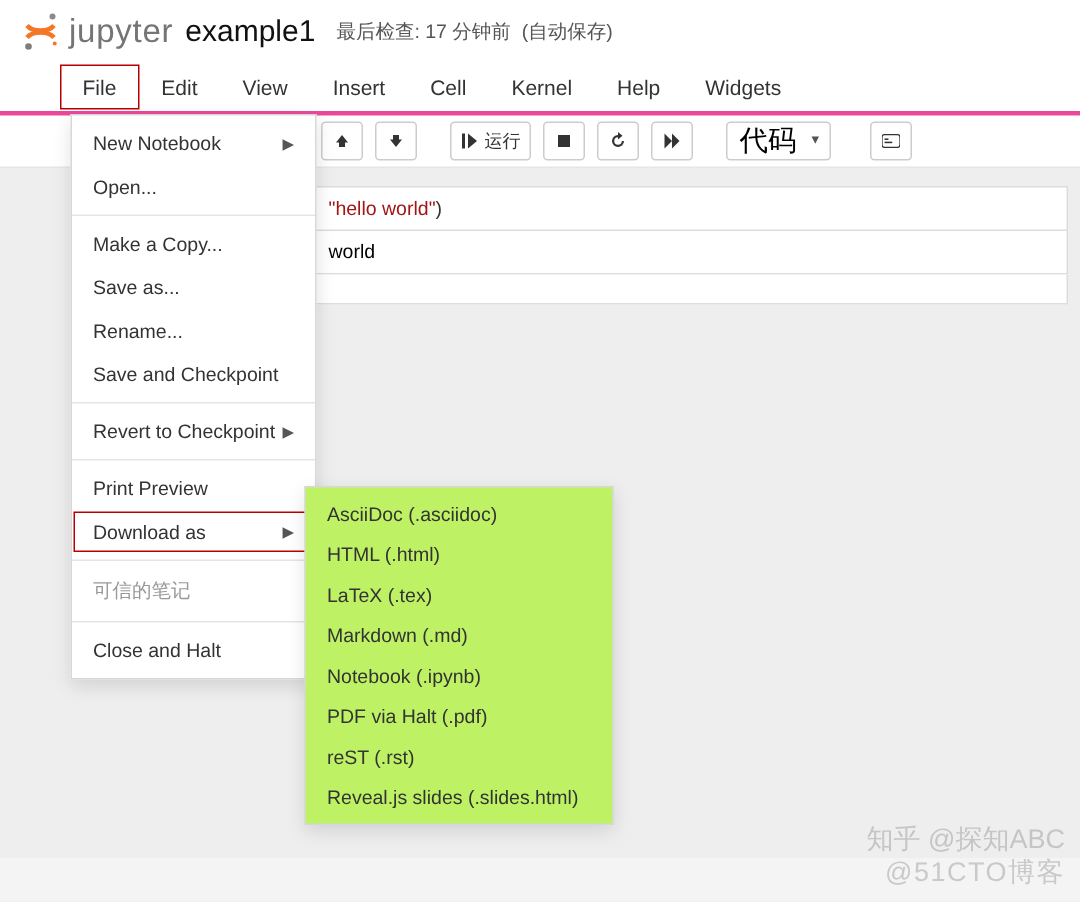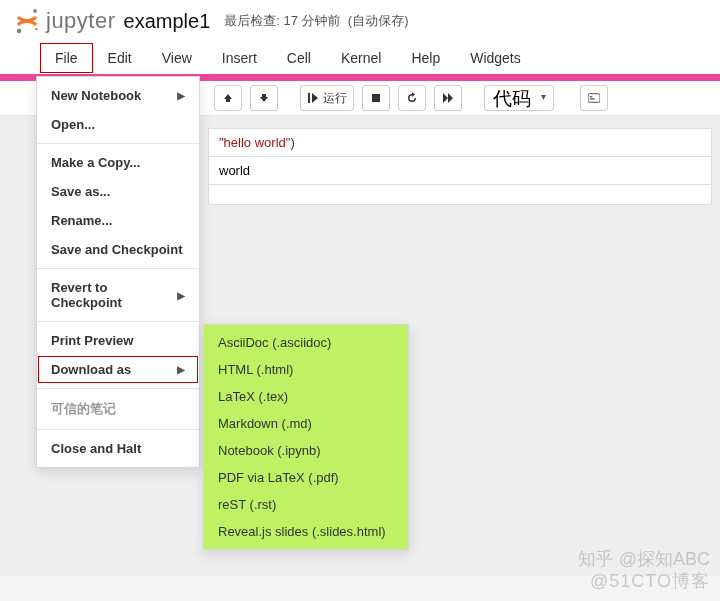--- a/index.html
+++ b/index.html
@@ -13,37 +13,37 @@
   .jup-word { color: #757575; font-size: 22px; font-weight: 400; letter-spacing: .5px; }
   .nb-name { font-size: 20px; color: #111; }
   .nb-meta { font-size: 13px; color: #555; margin-left: 6px; }
 
   
   .menubar { display: flex; align-items: center; border-top: 1px solid transparent; padding: 0 40px; height: 34px; }
   .menu-item { padding: 6px 14px; font-size: 14px; color: #333; cursor: default; border: 1px solid transparent; }
   .menu-item.open { border: 1px solid #b80000; }
 
   
-  .toolbar { display: flex; align-items: center; border-top: 7px solid #ec4899; border-bottom: 1px solid #e6e6e6; padding: 4px 8px; gap: 8px; background: #fff; }
+  .toolbar { display: flex; align-items: center; border-top: 3px solid #ec4899; border-bottom: 1px solid #e6e6e6; padding: 4px 8px; gap: 8px; background: #fff; }
   .tb-gap { width: 198px; }
   .tb-btn { border: 1px solid #ccc; background: #fff; border-radius: 3px; min-width: 28px; height: 26px; display: inline-flex; align-items: center; justify-content: center; font-size: 12px; color: #333; padding: 0 6px; gap: 4px; }
   .tb-btn svg { width: 12px; height: 12px; }
   .tb-select { border: 1px solid #ccc; border-radius: 3px; height: 26px; font-size: 19px; padding: 0 22px 0 8px; background: #fff; appearance: none; position: relative; }
   .select-wrap { position: relative; }
   .select-wrap::after { content: "▾"; font-size: 10px; color: #555; position: absolute; right: 8px; top: 6px; pointer-events: none; }
 
   
   .content { background: #eee; padding: 12px 8px; min-height: 460px; }
   .cell-out { background: #fff; border: 1px solid #ddd; padding: 6px 10px; font-family: Menlo, Consolas, monospace; font-size: 13px; color: #333; }
   .cell-out .str { color: #a31515; }
   .out-row { background:#fff; border:1px solid #ddd; border-top:none; padding:6px 10px; font-family: Menlo, Consolas, monospace; font-size:13px;}
   .empty-row { background:#fff; border:1px solid #ddd; border-top:none; height:20px;}
 
   
-  .dropdown { position: absolute; top: 76px; left: 36px; width: 164px; background: #fff; border: 1px solid #d7d7d7; box-shadow: 0 4px 12px rgba(0,0,0,.12); padding: 4px 0; font-size: 13px; z-index: 30; font-weight: bold; }
+  .dropdown { position: absolute; top: 76px; left: 47px; width: 164px; background: #fff; border: 1px solid #d7d7d7; box-shadow: 0 4px 12px rgba(0,0,0,.12); padding: 4px 0; font-size: 13px; z-index: 30; }
   .dd-item { padding: 7px 14px; color: #333; display:flex; align-items:center; justify-content:space-between;}
   .dd-item.dim { color:#999; }
   .dd-sep { height: 1px; background: #e5e5e5; margin: 4px 0; }
   .dd-item .chevron { font-size: 10px; color: #555; }
   .dd-item.red-box { outline:1px solid #b80000; outline-offset:-2px; }
 
   .submenu { position: absolute; top: 324px; left: 203px; width: 206px; background: #bef264; border: 1px solid #d7d7d7; box-shadow: 0 4px 12px rgba(0,0,0,.12); padding: 4px 0; font-size: 13px; z-index: 31; }
   .submenu .dd-item { padding:6px 14px; }
   .submenu .dd-item.red-box { outline:1px solid #b80000; outline-offset:-2px; }
 
@@ -196,19 +196,19 @@
       <span>Close and Halt</span>
     </div>
   </div>
 
 <div class="submenu" id="dl-sub">
     <div class="dd-item hoverable">AsciiDoc (.asciidoc)</div>
     <div class="dd-item hoverable">HTML (.html)</div>
     <div class="dd-item hoverable">LaTeX (.tex)</div>
     <div class="dd-item hoverable">Markdown (.md)</div>
     <div class="dd-item hoverable">Notebook (.ipynb)</div>
-    <div class="dd-item hoverable">PDF via LaTeX (.pdf)</div>
+    <div class="dd-item hoverable">PDF via Halt (.pdf)</div>
     <div class="dd-item hoverable">reST (.rst)</div>
     <div class="dd-item hoverable">Reveal.js slides (.slides.html)</div>
   </div>
 
 <div class="wm a">知乎 @探知ABC</div>
 <div class="wm b">@51CTO博客</div>
 
 </body></html>

